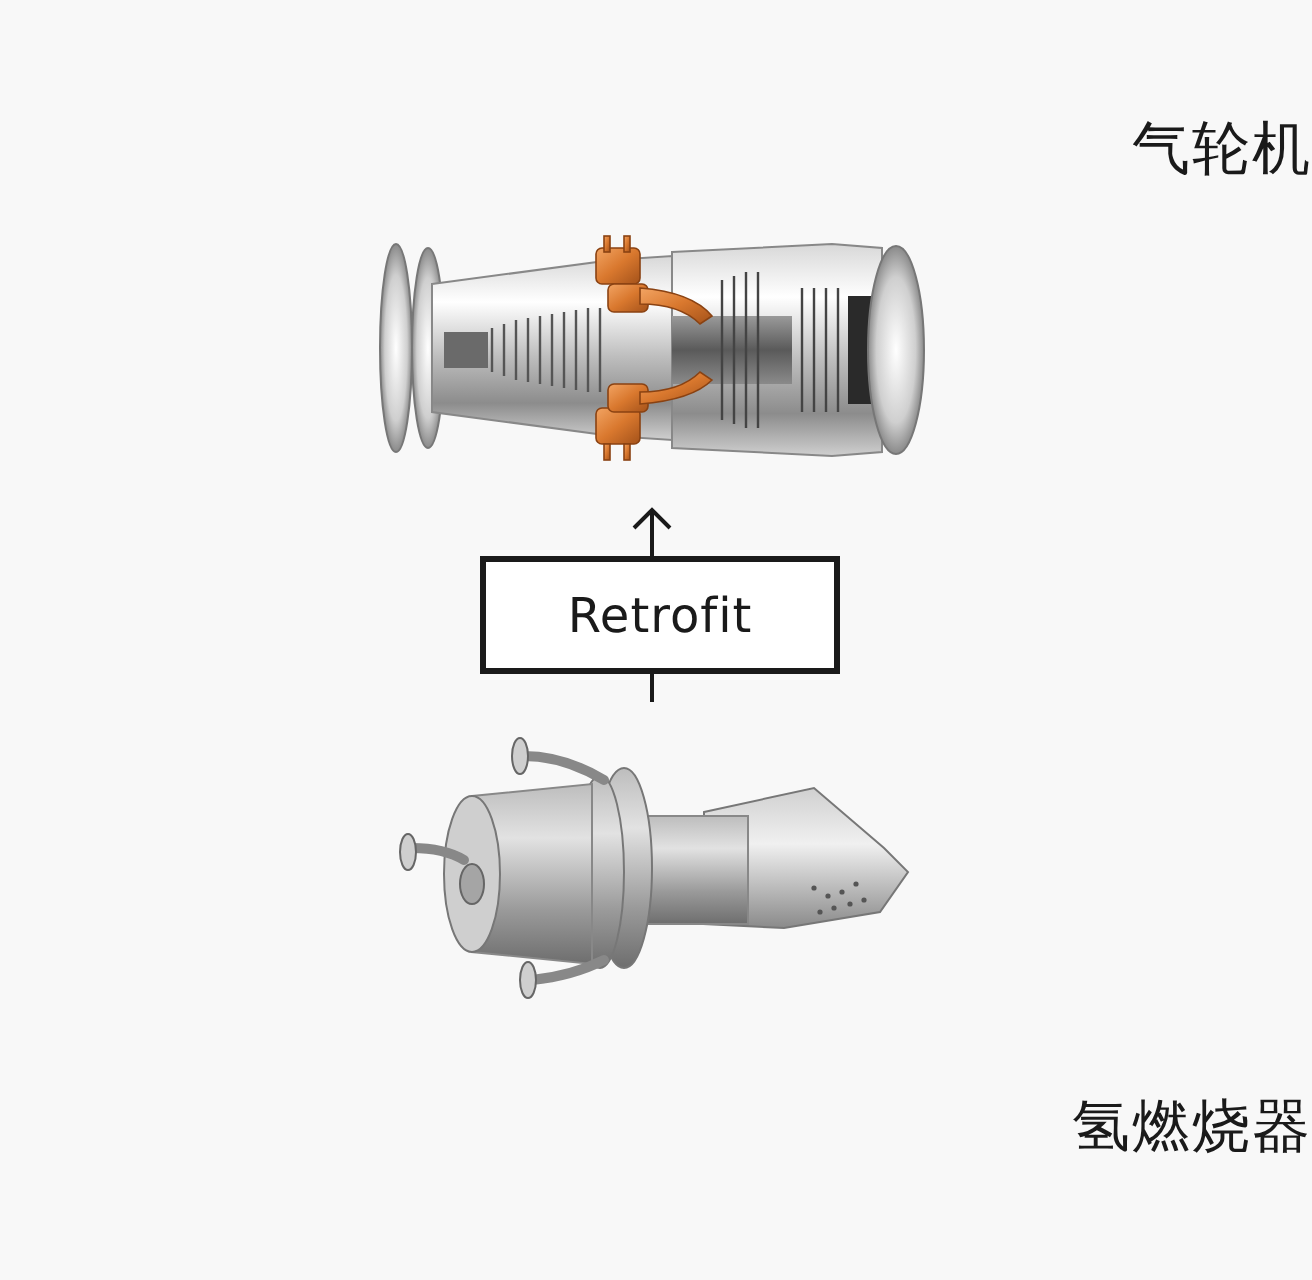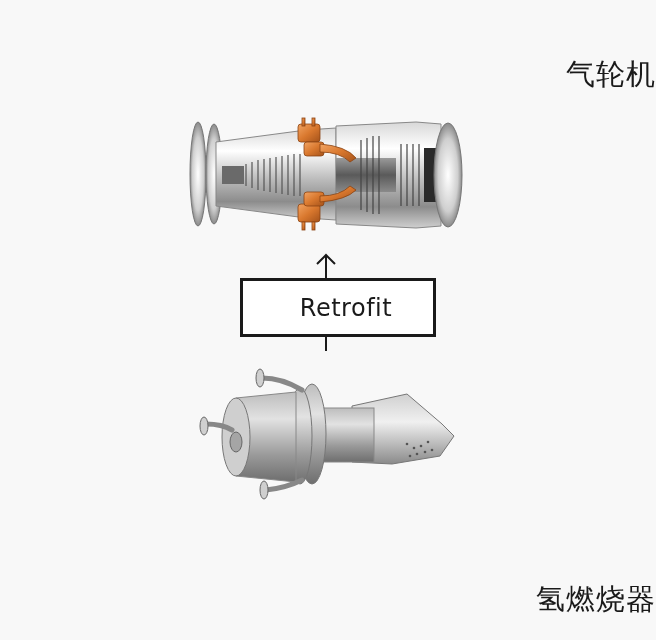--- a/index.html
+++ b/index.html
@@ -19,21 +19,21 @@
       position: absolute;
       left: 0;
       width: 656px;
       text-align: right;
       font-size: 29px;
       font-weight: normal;
       letter-spacing: 1px;
       color: #1a1a1a;
     }
     #top-title { top: 55px; }
-    #bottom-title { top: 544px; margin-top: 36px; }
+    #bottom-title { top: 544px; }
 
     .turbine {
       position: absolute;
       left: 186px;
       top: 114px;
       width: 284px;
       height: 122px;
     }
     .burner {
       position: absolute;
@@ -62,21 +62,20 @@
       position: absolute;
       left: 240px;
       top: 278px;
       width: 174px;
       height: 53px;
       border: 3px solid #1a1a1a;
       background: #ffffff;
       display: flex;
       align-items: center;
       justify-content: center;
-      padding-left: 16px;
     }
     .retrofit-label {
       font-family: "DejaVu Sans", "Liberation Sans", sans-serif;
       font-size: 24px;
       letter-spacing: 0.5px;
       color: #1a1a1a;
     }
   </style>
 </head>
 <body>

